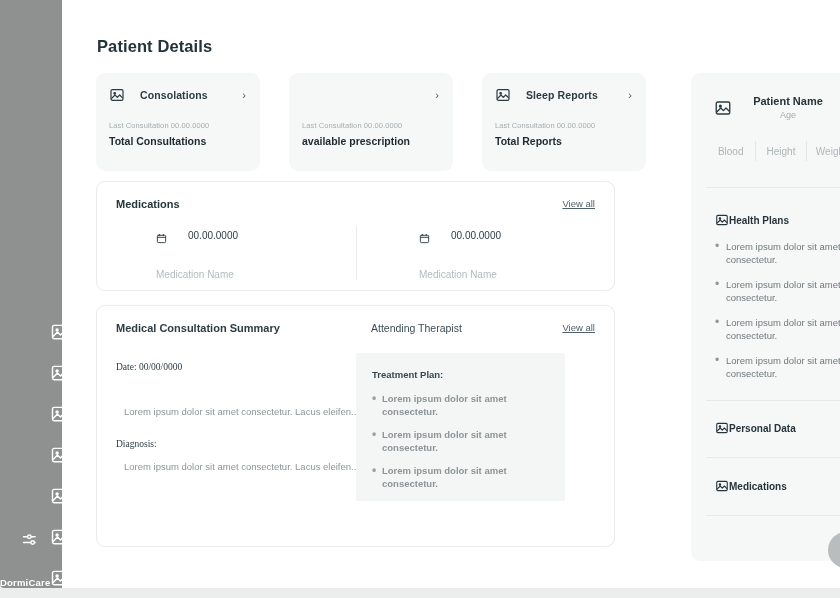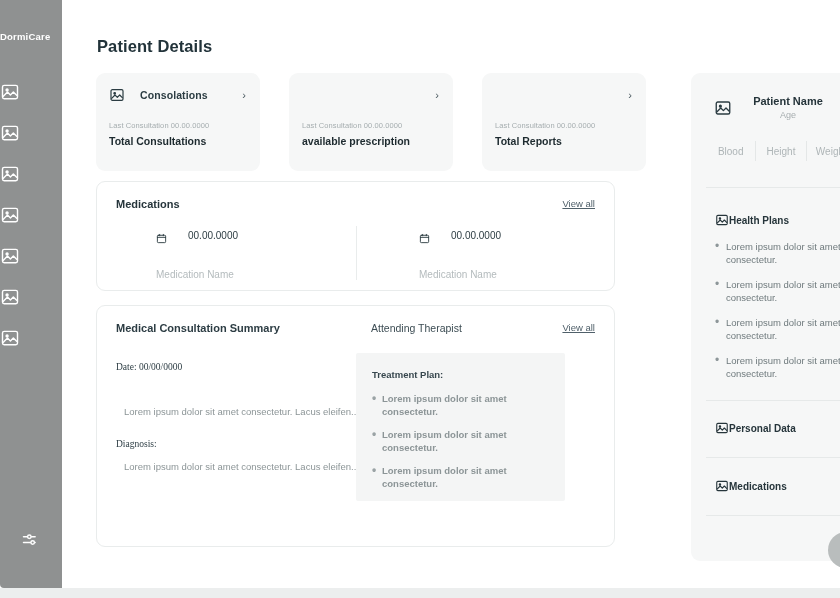--- a/index.html
+++ b/index.html
@@ -19,21 +19,21 @@
     background: #eceeee;
   }
 
   
   .sidebar {
     position: absolute; left: 0; top: 0;
     width: 62px; height: 588px;
     background: #8f9191;
     border-bottom-left-radius: 4px;
     border-top-left-radius: 0px;
-    display: flex; flex-direction: column; align-items: flex-start;
+    display: flex; flex-direction: row; align-items: flex-end;
   }
   .brand {
     margin-top: 31px;
     font-size: 9.5px; font-weight: bold; color: #ffffff;
     letter-spacing: 0.2px;
   }
   .side-nav { margin-top: 40px; display: flex; flex-direction: column; align-items: center; gap: 21px; }
   .side-icon { width: 20px; height: 20px; display: block; cursor: pointer; }
   .side-bottom { position: absolute; bottom: 38px; left: 0; width: 62px; display: flex; justify-content: center; }
 
@@ -268,20 +268,30 @@
         <div class="stat-value">Total Consultations</div>
       </div>
 
       <div class="stat-card">
         <span class="chev">›</span>
         <div class="stat-sub">Last Consultation 00.00.0000</div>
         <div class="stat-value">available prescription</div>
       </div>
 
       <div class="stat-card">
+        <div class="stat-head">
+          <span class="ico">
+            <svg viewBox="0 0 24 24" fill="none" stroke="#2b3c42" stroke-width="1.8" stroke-linecap="round" stroke-linejoin="round">
+                <rect x="3" y="4" width="18" height="16" rx="2"></rect>
+                <circle cx="8.5" cy="9.5" r="1.2" fill="#2b3c42"></circle>
+                <path d="M4 17l5-5 3.5 3.5L16 12l4 4"></path>
+              </svg>
+          </span>
+          <span class="stat-title">Sleep Reports</span>
+        </div>
         <span class="chev">›</span>
         <div class="stat-sub">Last Consultation 00.00.0000</div>
         <div class="stat-value">Total Reports</div>
       </div>
 
     </div>
 
     <div class="panel panel-med">
       <div class="panel-title">Medications</div>
       <div class="view-all">View all</div>

